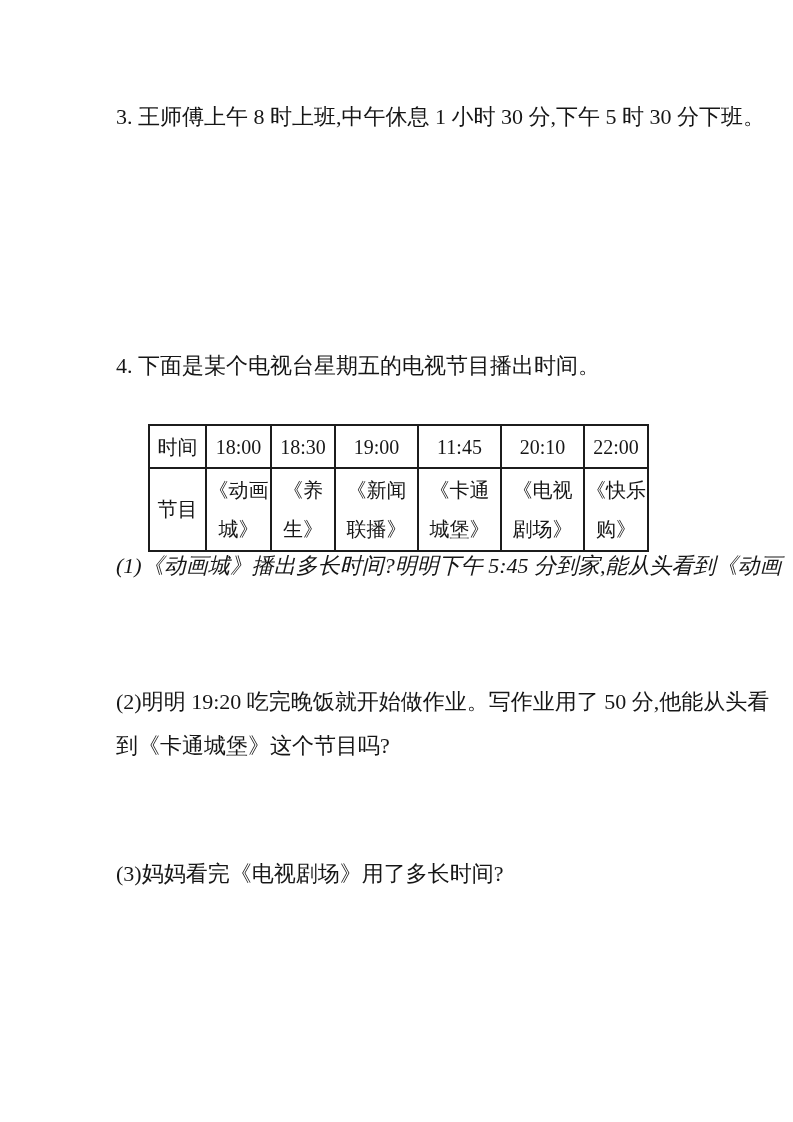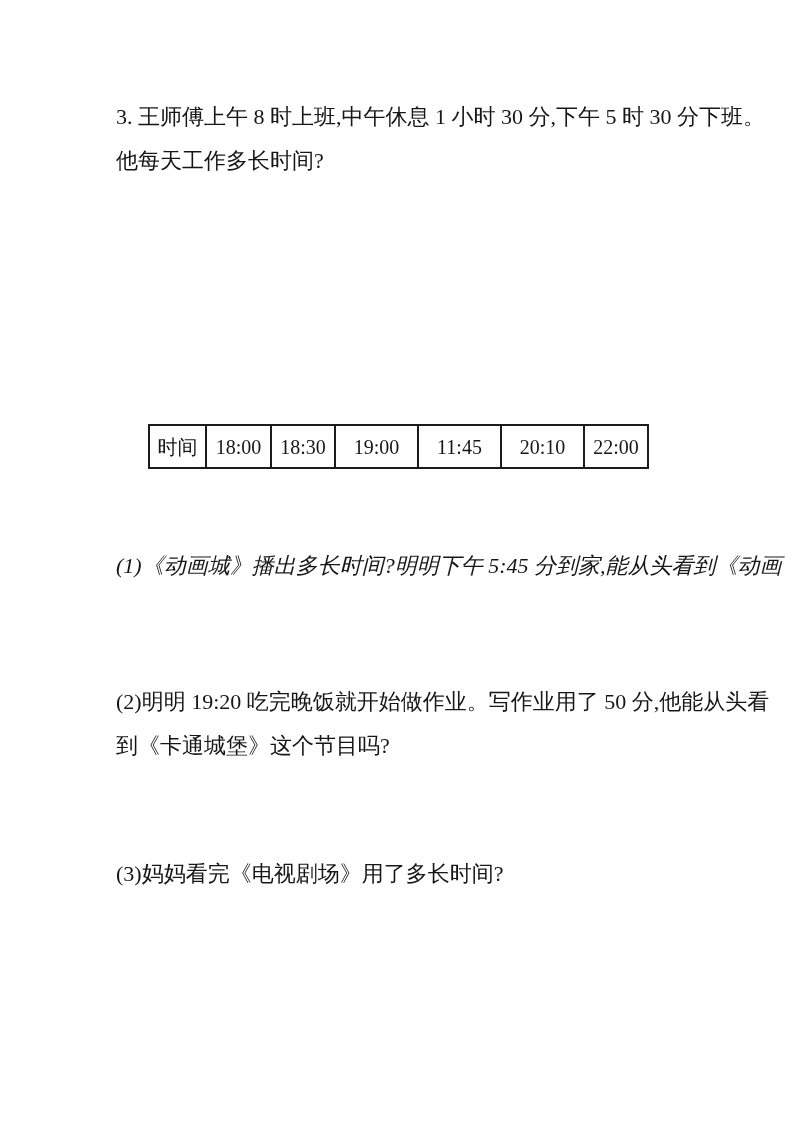--- a/index.html
+++ b/index.html
@@ -51,23 +51,25 @@
   col.c5 { width: 83px; }
   col.c6 { width: 64px; }
 </style>
 </head>
 <body>
 
 <div class="page">
 
   <div class="para q3para">
     <div class="line">3. 王师傅上午 8 时上班,中午休息 1 小时 30 分,下午 5 时 30 分下班。</div>
-    <div class="line">他每天工作多长时间?</div>
   </div>
 
+  <div class="para q4intro">
+    <div class="line">4. 下面是某个电视台星期五的电视节目播出时间。</div>
+  </div>
 
   <table class="tbl">
     <colgroup>
       <col class="c-hdr">
         <col class="c1">
         <col class="c2">
         <col class="c3">
         <col class="c4">
         <col class="c5">
         <col class="c6">
@@ -75,20 +77,29 @@
     <tbody>
       <tr class="time-row">
         <td>时间</td>
         <td>18:00</td>
         <td>18:30</td>
         <td>19:00</td>
         <td>11:45</td>
         <td>20:10</td>
         <td>22:00</td>
       </tr>
+      <tr class="prog-row">
+        <td>节目</td>
+        <td>《动画城》</td>
+        <td>《养生》</td>
+        <td>《新闻联播》</td>
+        <td>《卡通城堡》</td>
+        <td>《电视剧场》</td>
+        <td>《快乐购》</td>
+      </tr>
     </tbody>
   </table>
 
   <div class="para sub1">
     <div class="line">(1)《动画城》播出多长时间?明明下午 5:45 分到家,能从头看到《动画</div>
   </div>
 
   <div class="para sub2">
     <div class="line">(2)明明 19:20 吃完晚饭就开始做作业。写作业用了 50 分,他能从头看</div>
     <div class="line">到《卡通城堡》这个节目吗?</div>

